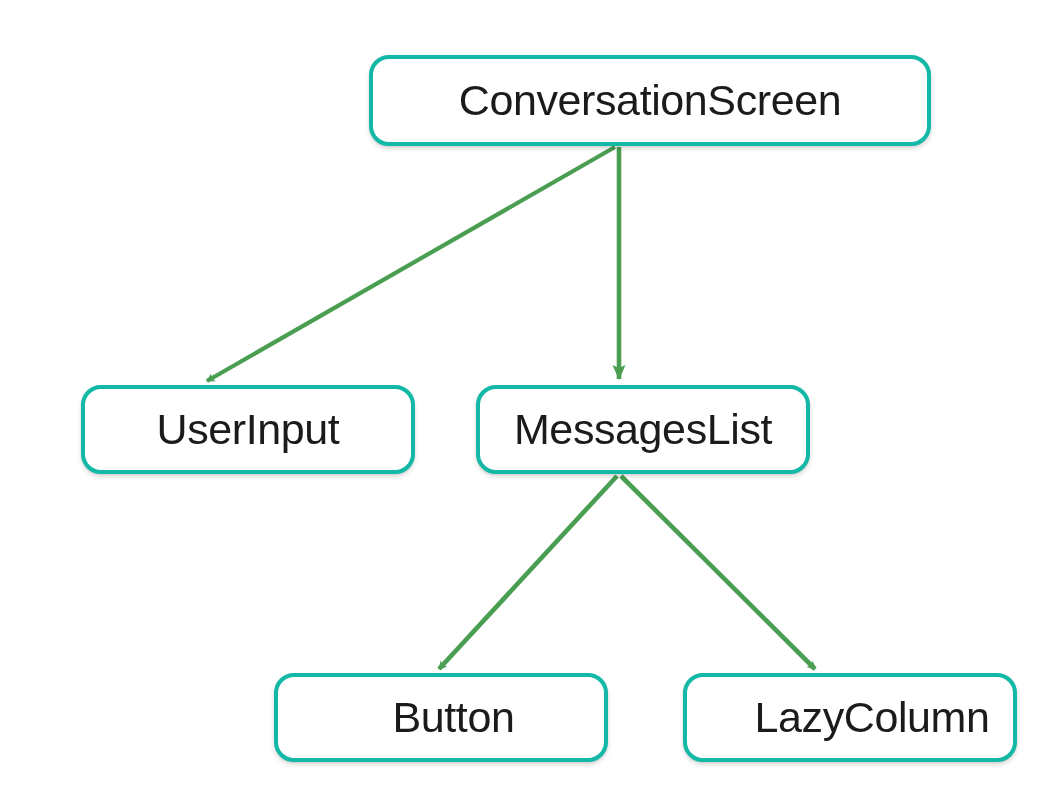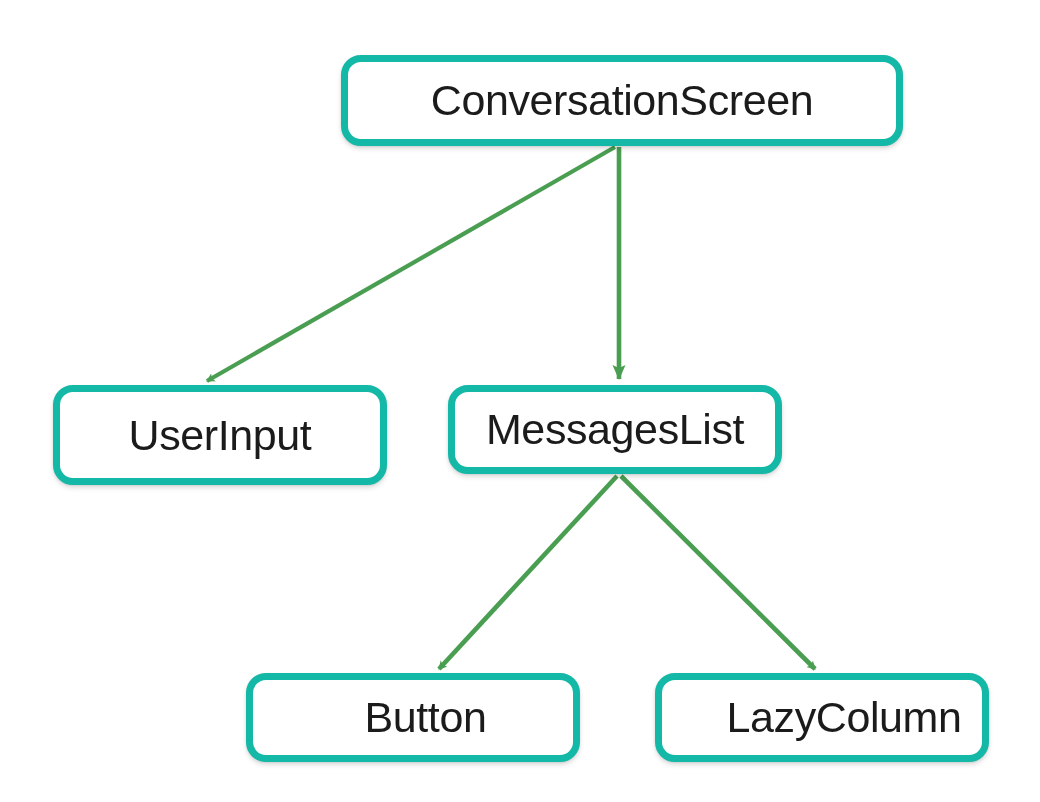--- a/index.html
+++ b/index.html
@@ -24,47 +24,48 @@
     left: 0;
     top: 0;
     width: 1040px;
     height: 802px;
     pointer-events: none;
   }
   .node {
     position: absolute;
     box-sizing: border-box;
     background: #ffffff;
-    border: 7px solid #14b8a6;
+    border: 4px solid #14b8a6;
     border-radius: 20px;
     display: flex;
     align-items: center;
     justify-content: center;
     box-shadow: 0 3px 5px rgba(0,0,0,0.13), 0 1px 2px rgba(0,0,0,0.08);
     z-index: 2;
+    margin-left: 28px;
   }
   .node-label {
     font-family: "Liberation Sans", sans-serif;
     font-size: 43px;
     line-height: 1;
     color: #1b1b1b;
     letter-spacing: -0.4px;
     white-space: nowrap;
   }
   #node-conversationscreen {
     left: 341px;
     top: 55px;
     width: 562px;
     height: 91px;
   }
   #node-userinput {
     left: 53px;
     top: 385px;
     width: 334px;
-    height: 100px;
+    height: 89px;
   }
   #node-messageslist {
     left: 448px;
     top: 385px;
     width: 334px;
     height: 89px;
   }
   #node-button {
     left: 246px;
     top: 673px;

